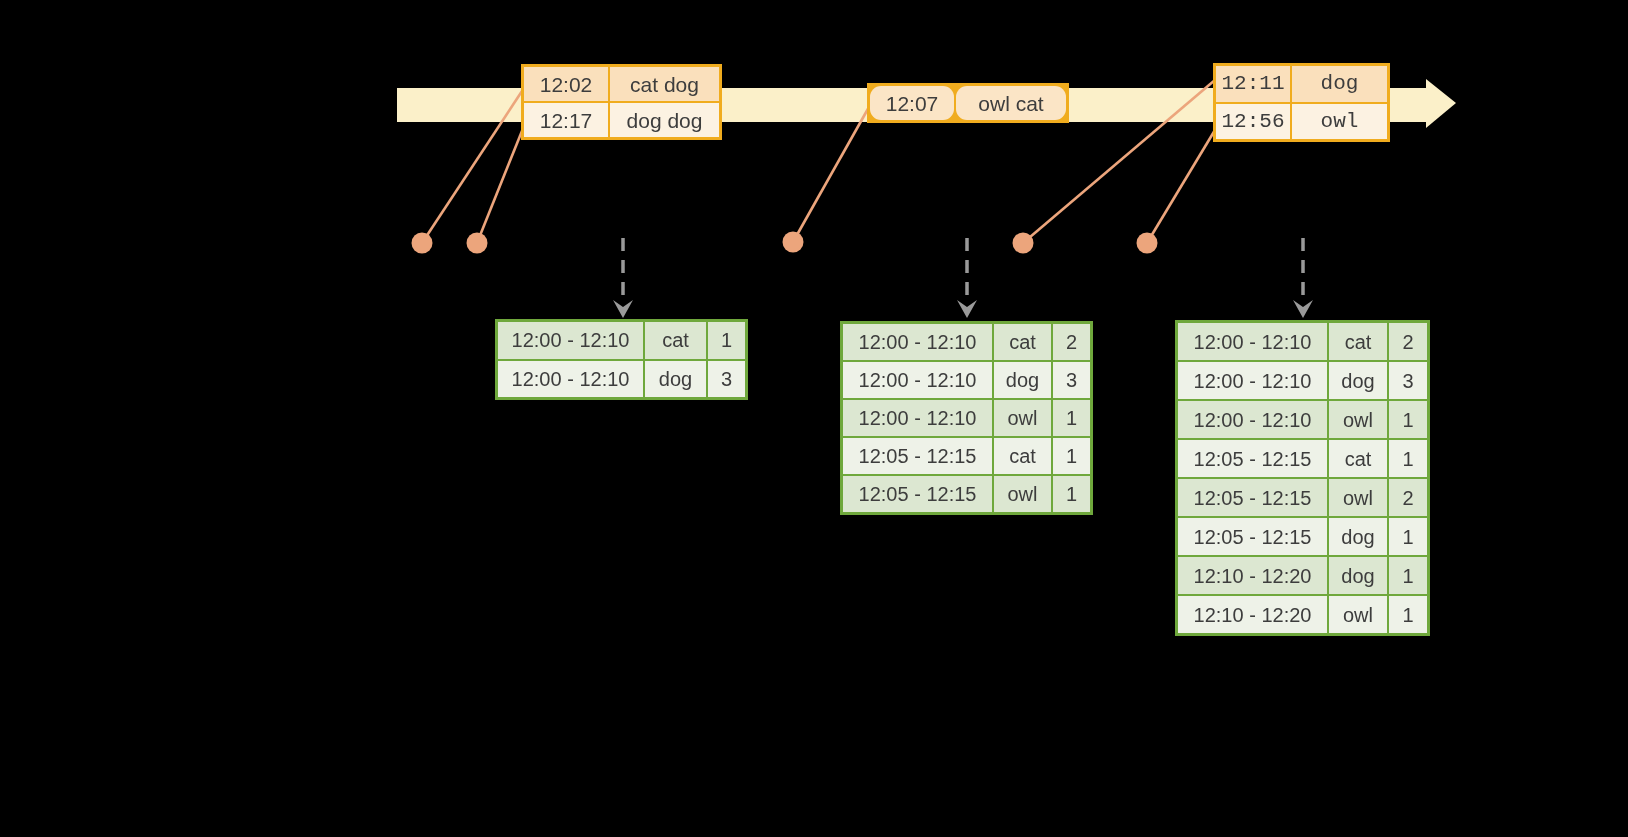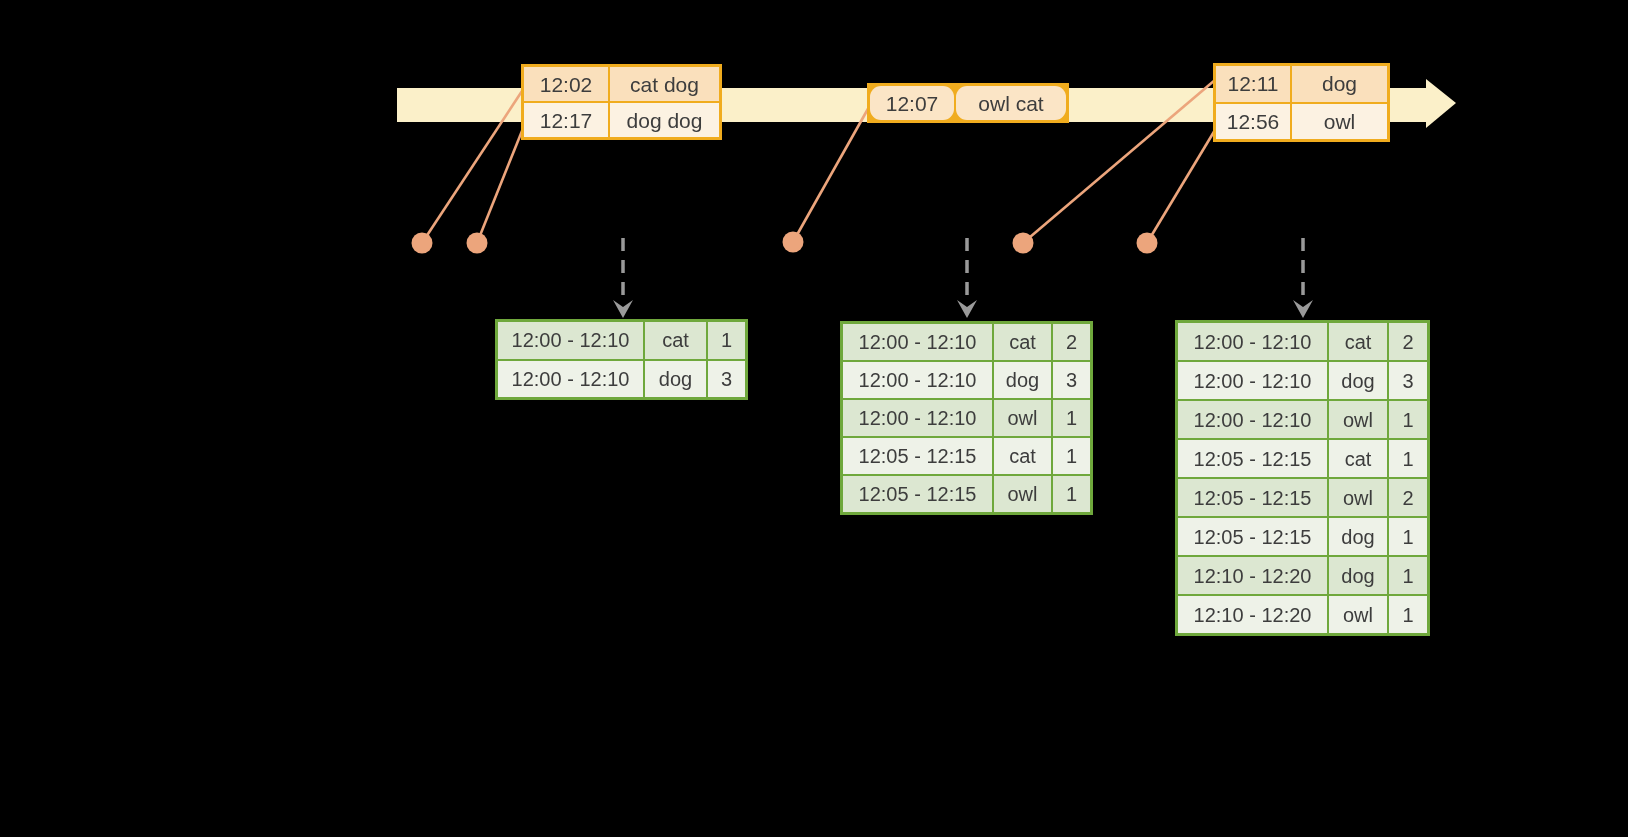--- a/index.html
+++ b/index.html
@@ -62,21 +62,21 @@
     <div class="cell ea">cat dog</div>
     <div class="cell eb">12:17</div>
     <div class="cell eb">dog dog</div>
   </div>
 
   <div class="etable" style="left:867px;top:83px;width:202px;height:40px;grid-template-columns:84px 1fr;">
     <div class="cell em">12:07</div>
     <div class="cell em">owl cat</div>
   </div>
 
-  <div class="etable" style="left:1213px;top:63px;width:177px;height:79px;grid-template-columns:74px 1fr;">
+  <div class="etable" style="left:1213px;top:63px;width:177px;height:79px;grid-template-columns:74px 1fr;font-family:Liberation Mono, monospace;">
     <div class="cell ea">12:11</div>
     <div class="cell ea">dog</div>
     <div class="cell eb">12:56</div>
     <div class="cell eb">owl</div>
   </div>
 
   <div class="gtable" style="left:495px;top:319px;width:253px;height:81px;grid-template-columns:145px 61px 1fr;">
     <div class="cell ga">12:00 - 12:10</div>
     <div class="cell ga">cat</div>
     <div class="cell ga">1</div>

